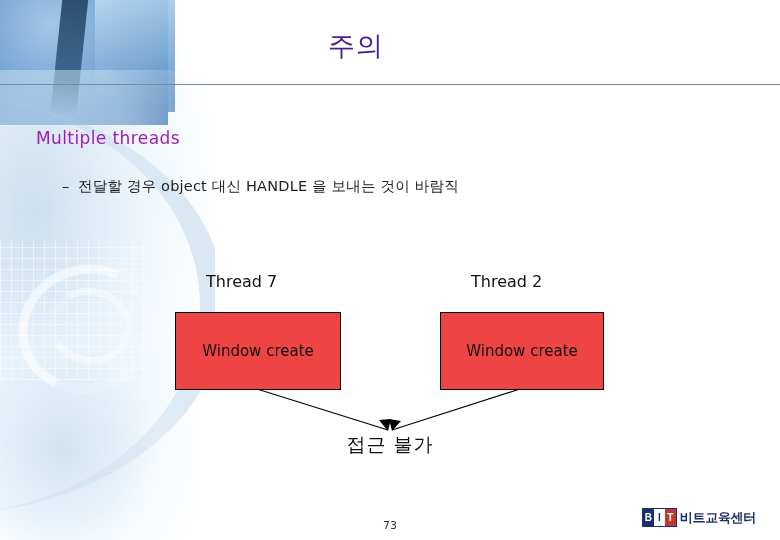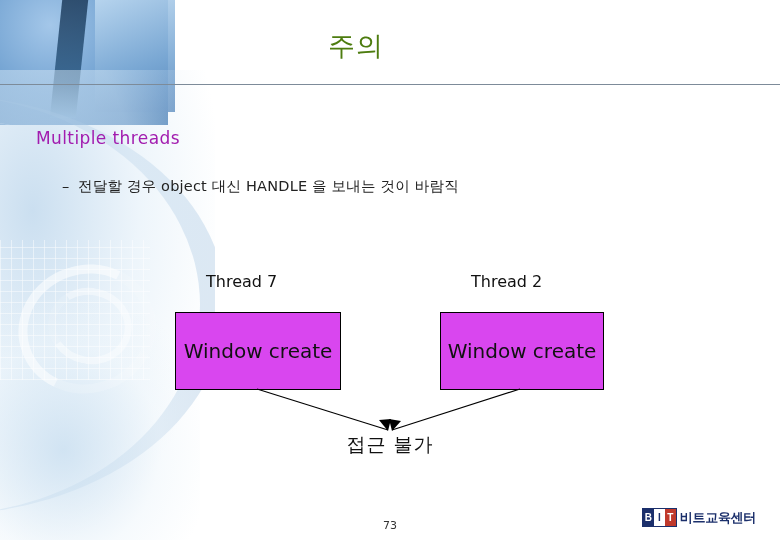--- a/index.html
+++ b/index.html
@@ -132,21 +132,21 @@
   }
 
   
   .title {
     position: absolute;
     left: 0;
     top: 28px;
     width: 712px;
     text-align: center;
     font-size: 27px;
-    color: #4d7c0f;
+    color: #4c1d95;
     font-family: "DejaVu Sans", sans-serif;
     letter-spacing: 1px;
   }
   .title-rule {
     position: absolute;
     left: 0;
     top: 84px;
     width: 780px;
     height: 1px;
     background: #7d8b99;
@@ -184,26 +184,26 @@
     position: absolute;
     font-size: 16px;
     color: #111111;
     font-family: "DejaVu Sans", sans-serif;
   }
   .label-t1 { left: 206px; top: 272px; }
   .label-t2 { left: 471px; top: 272px; }
 
   .box {
     position: absolute;
-    background: #d946ef;
+    background: #ef4444;
     border: 1px solid #000000;
     display: flex;
     align-items: center;
     justify-content: center;
-    font-size: 20px;
+    font-size: 15px;
     color: #111111;
     font-family: "DejaVu Sans", sans-serif;
   }
   .box-1 {
     left: 175px;
     top: 312px;
     width: 164px;
     height: 76px;
   }
   .box-2 {

